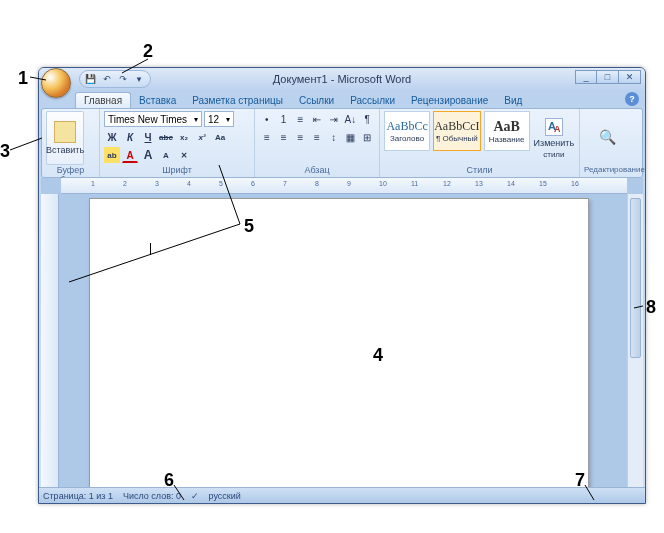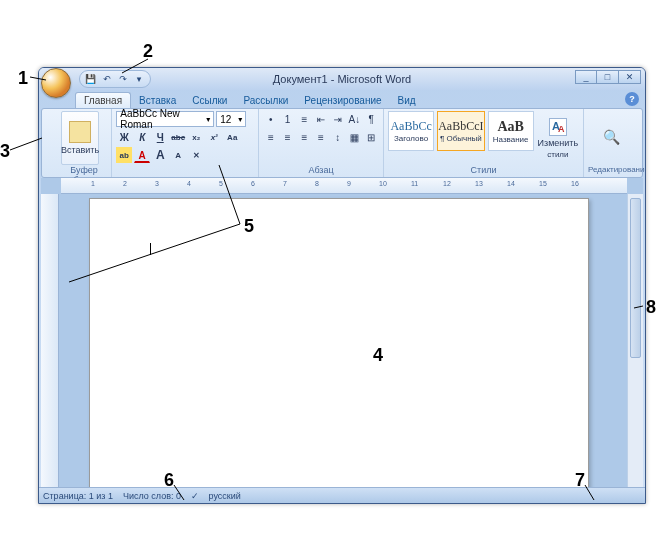--- a/index.html
+++ b/index.html
@@ -375,45 +375,46 @@
     <div class="win-controls">
       <div class="win-btn">_</div>
       <div class="win-btn">□</div>
       <div class="win-btn">✕</div>
     </div>
   </div>
 
   <div class="tabstrip">
     <div class="tab active">Главная</div>
     <div class="tab">Вставка</div>
+    <div class="tab">Разметка страницы</div>
     <div class="tab">Ссылки</div>
     <div class="tab">Рассылки</div>
     <div class="tab">Рецензирование</div>
     <div class="tab">Вид</div>
     <div class="help-icon">?</div>
   </div>
 
   <div class="ribbon">
 
-    <div class="rgroup" style="width:58px;margin-left:15px;">
+    <div class="rgroup" style="width:58px;">
       <div class="rgroup-body">
         <div class="big-btn">
           <div class="big-btn-icon"></div>
           <span>Вставить</span>
         </div>
       </div>
       <div class="rgroup-label">Буфер обмена</div>
     </div>
 
     <div class="rgroup" style="width:155px;">
       <div class="rgroup-body">
         <div class="font-stack" style="width:100%;">
           <div class="font-row">
             <div class="font-combo" style="width:98px;">
-              <span>AaBbCc New Roman</span>
+              <span>Times New Times</span>
                 <span style="font-size:8px;">▾</span>
             </div>
             <div class="font-combo" style="width:30px;">
               <span>12</span>
                 <span style="font-size:8px;">▾</span>
             </div>
           </div>
           <div class="font-row">
             <div class="mini-btn">Ж</div>
             <div class="mini-btn" style="font-style:italic;">К</div>
@@ -425,20 +426,21 @@
           </div>
           <div class="font-row">
             <div class="mini-btn" style="font-size:8px;background:#ffe066;">ab</div>
             <div class="mini-btn" style="color:#c00;border-bottom:2px solid #c00;">A</div>
             <div class="mini-btn" style="font-size:12px;">A</div>
             <div class="mini-btn" style="font-size:8px;">A</div>
             <div class="mini-btn" style="font-size:8px;">✕</div>
           </div>
         </div>
       </div>
+      <div class="rgroup-label">Шрифт</div>
     </div>
 
     <div class="rgroup" style="width:125px;">
       <div class="rgroup-body">
         <div class="para-stack" style="width:100%;">
           <div class="para-row">
             <div class="pbtn">•</div>
             <div class="pbtn">1</div>
             <div class="pbtn">≡</div>
             <div class="pbtn">⇤</div>

